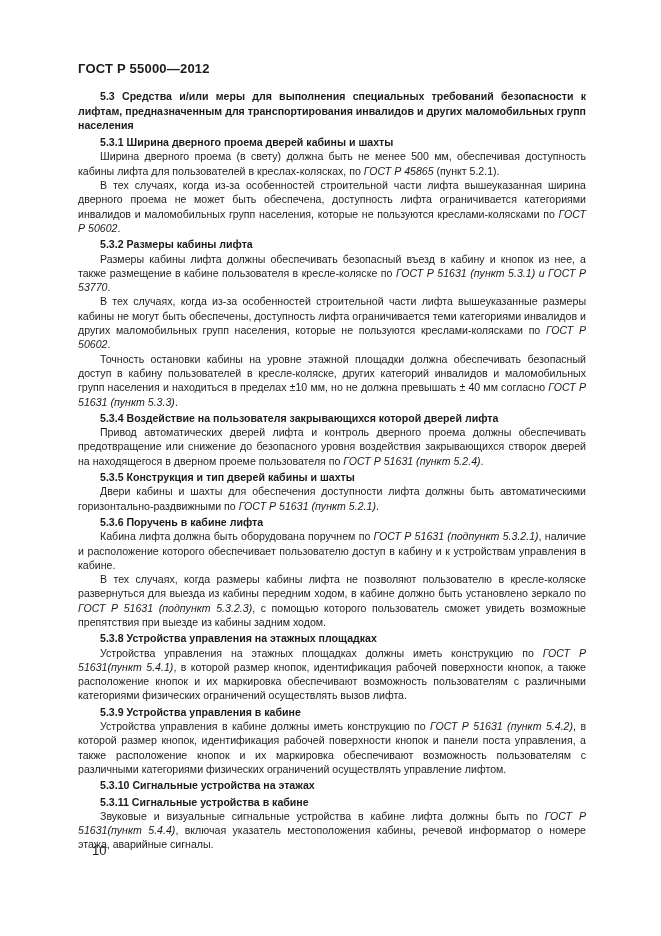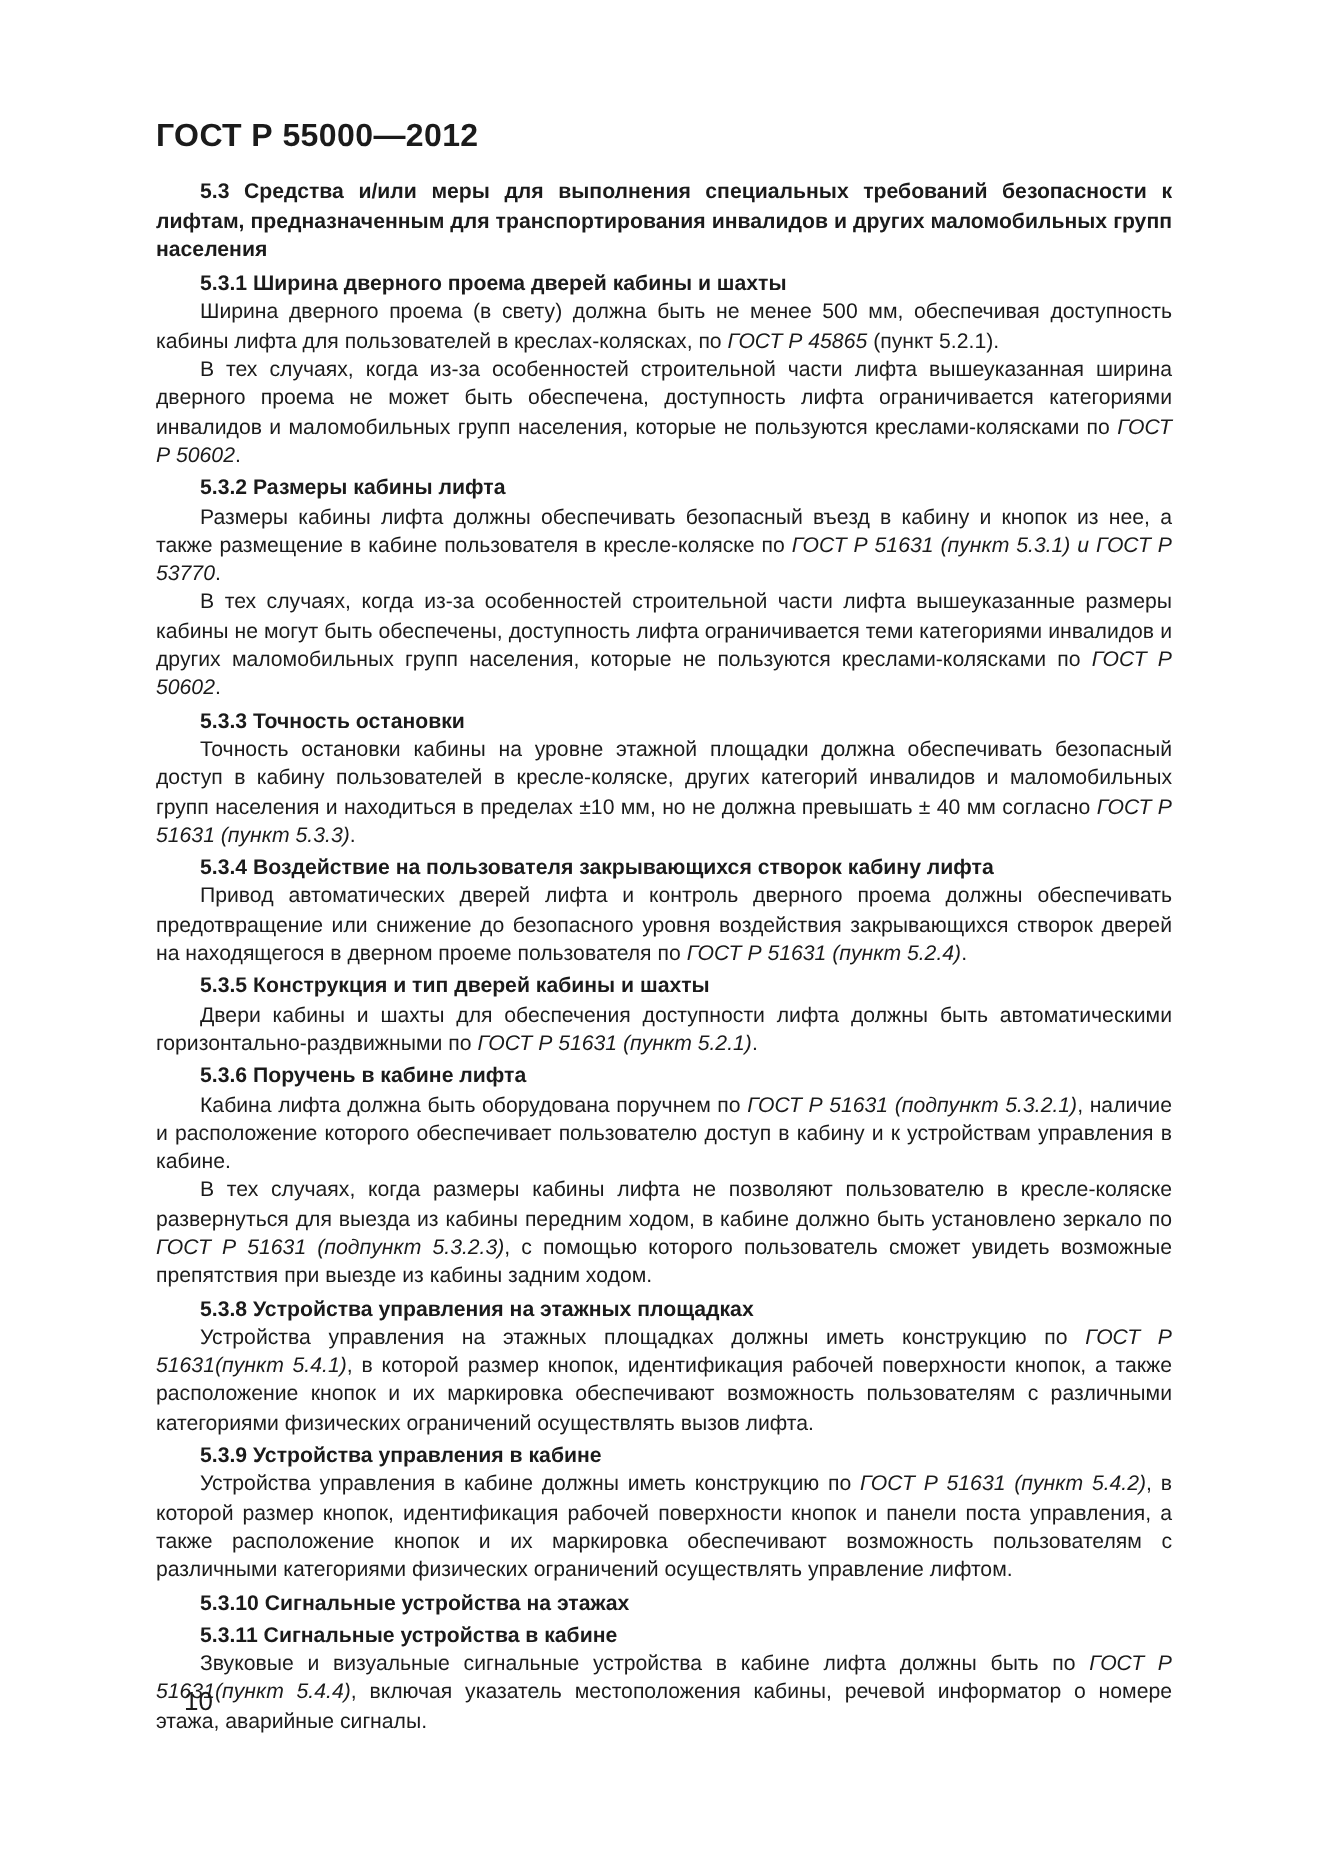--- a/index.html
+++ b/index.html
@@ -19,21 +19,21 @@
   .content {
     position: absolute;
     left: 78px;
     top: 62px;
     width: 508px;
     font-size: 10.6px;
     line-height: 14.3px;
   }
   .doc-header {
     font-weight: bold;
-    font-size: 16px;
+    font-size: 13px;
     margin-bottom: 13px;
     letter-spacing: 0.2px;
   }
   .block { margin: 0; }
   .section-heading {
     font-weight: bold;
     text-align: justify;
     text-indent: 22px;
     margin-top: 2px;
     margin-bottom: 3px;
@@ -62,23 +62,22 @@
   <div class="content">
     <div class="doc-header">ГОСТ Р 55000—2012</div>
     <div id="document-body">
         <div class="block section-heading"><span>5.3 Средства и/или меры для выполнения специальных требований безопасности к лифтам, предназначенным для транспортирования инвалидов и других маломобильных групп населения</span></div>
         <div class="block clause-heading"><span>5.3.1 Ширина дверного проема дверей кабины и шахты</span></div>
         <div class="block paragraph"><span>Ширина дверного проема (в свету) должна быть не менее 500 мм, обеспечивая доступность кабины лифта для пользователей в креслах-колясках, по </span><span class="italic">ГОСТ Р 45865</span><span> (пункт 5.2.1).</span></div>
         <div class="block paragraph"><span>В тех случаях, когда из-за особенностей строительной части лифта вышеуказанная ширина дверного проема не может быть обеспечена, доступность лифта ограничивается категориями инвалидов и маломобильных групп населения, которые не пользуются креслами-колясками по </span><span class="italic">ГОСТ Р 50602</span><span>.</span></div>
         <div class="block clause-heading"><span>5.3.2 Размеры кабины лифта</span></div>
         <div class="block paragraph"><span>Размеры кабины лифта должны обеспечивать безопасный въезд в кабину и кнопок из нее, а также размещение в кабине пользователя в кресле-коляске по </span><span class="italic">ГОСТ Р 51631 (пункт 5.3.1) и ГОСТ Р 53770</span><span>.</span></div>
         <div class="block paragraph"><span>В тех случаях, когда из-за особенностей строительной части лифта вышеуказанные размеры кабины не могут быть обеспечены, доступность лифта ограничивается теми категориями инвалидов и других маломобильных групп населения, которые не пользуются креслами-колясками по </span><span class="italic">ГОСТ Р 50602</span><span>.</span></div>
-        <div class="block clause-heading"><span>5.3.3 Точность остановки</span></div>
         <div class="block paragraph"><span>Точность остановки кабины на уровне этажной площадки должна обеспечивать безопасный доступ в кабину пользователей в кресле-коляске, других категорий инвалидов и маломобильных групп населения и находиться в пределах ±10 мм, но не должна превышать ± 40 мм согласно </span><span class="italic">ГОСТ Р 51631 (пункт 5.3.3)</span><span>.</span></div>
-        <div class="block clause-heading"><span>5.3.4 Воздействие на пользователя закрывающихся створок кабину лифта</span></div>
+        <div class="block clause-heading"><span>5.3.4 Воздействие на пользователя закрывающихся которой дверей лифта</span></div>
         <div class="block paragraph"><span>Привод автоматических дверей лифта и контроль дверного проема должны обеспечивать предотвращение или снижение до безопасного уровня воздействия закрывающихся створок дверей на находящегося в дверном проеме пользователя по </span><span class="italic">ГОСТ Р 51631 (пункт 5.2.4)</span><span>.</span></div>
         <div class="block clause-heading"><span>5.3.5 Конструкция и тип дверей кабины и шахты</span></div>
         <div class="block paragraph"><span>Двери кабины и шахты для обеспечения доступности лифта должны быть автоматическими горизонтально-раздвижными по </span><span class="italic">ГОСТ Р 51631 (пункт 5.2.1)</span><span>.</span></div>
         <div class="block clause-heading"><span>5.3.6 Поручень в кабине лифта</span></div>
         <div class="block paragraph"><span>Кабина лифта должна быть оборудована поручнем по </span><span class="italic">ГОСТ Р 51631 (подпункт 5.3.2.1)</span><span>, наличие и расположение которого обеспечивает пользователю доступ в кабину и к устройствам управления в кабине.</span></div>
         <div class="block paragraph"><span>В тех случаях, когда размеры кабины лифта не позволяют пользователю в кресле-коляске развернуться для выезда из кабины передним ходом, в кабине должно быть установлено зеркало по </span><span class="italic">ГОСТ Р 51631 (подпункт 5.3.2.3)</span><span>, с помощью которого пользователь сможет увидеть возможные препятствия при выезде из кабины задним ходом.</span></div>
         <div class="block clause-heading"><span>5.3.8 Устройства управления на этажных площадках</span></div>
         <div class="block paragraph"><span>Устройства управления на этажных площадках должны иметь конструкцию по </span><span class="italic">ГОСТ Р 51631(пункт 5.4.1)</span><span>, в которой размер кнопок, идентификация рабочей поверхности кнопок, а также расположение кнопок и их маркировка обеспечивают возможность пользователям с различными категориями физических ограничений осуществлять вызов лифта.</span></div>
         <div class="block clause-heading"><span>5.3.9 Устройства управления в кабине</span></div>
         <div class="block paragraph"><span>Устройства управления в кабине должны иметь конструкцию по </span><span class="italic">ГОСТ Р 51631 (пункт 5.4.2)</span><span>, в которой размер кнопок, идентификация рабочей поверхности кнопок и панели поста управления, а также расположение кнопок и их маркировка обеспечивают возможность пользователям с различными категориями физических ограничений осуществлять управление лифтом.</span></div>

